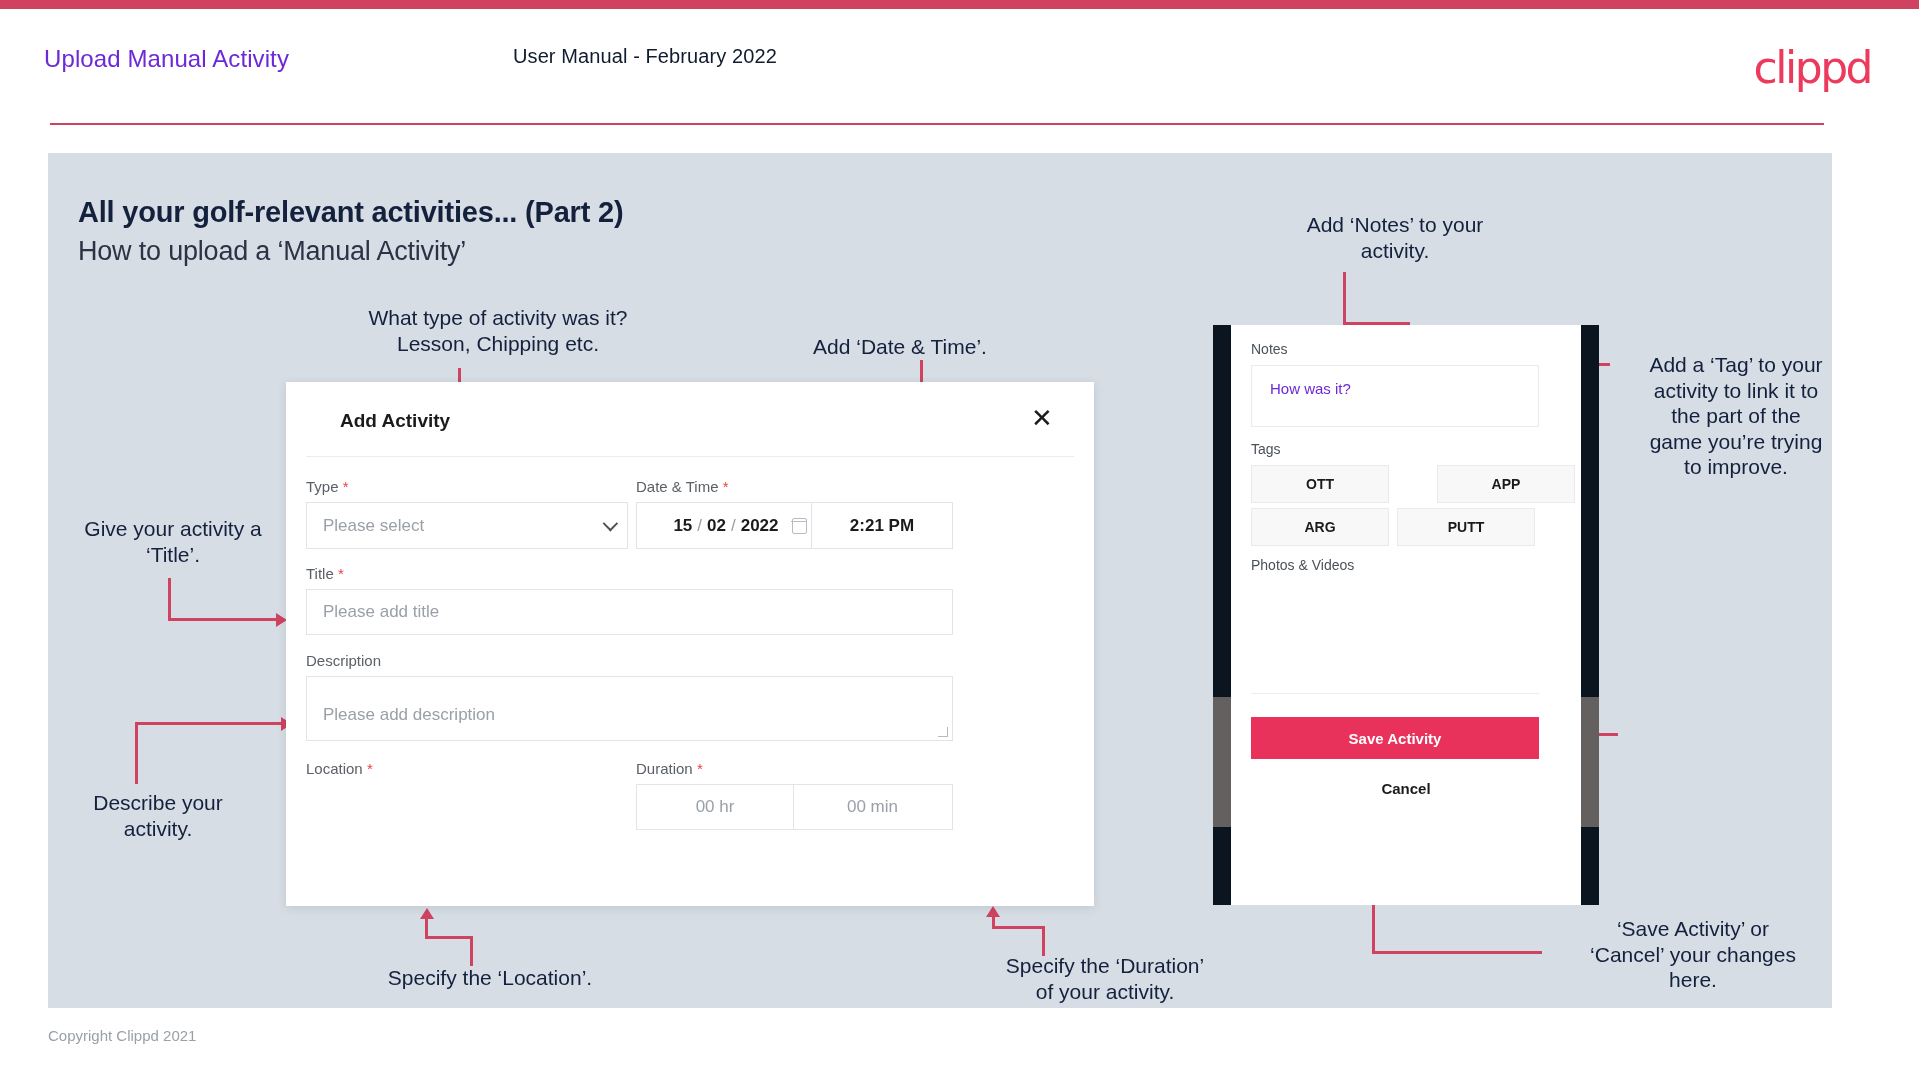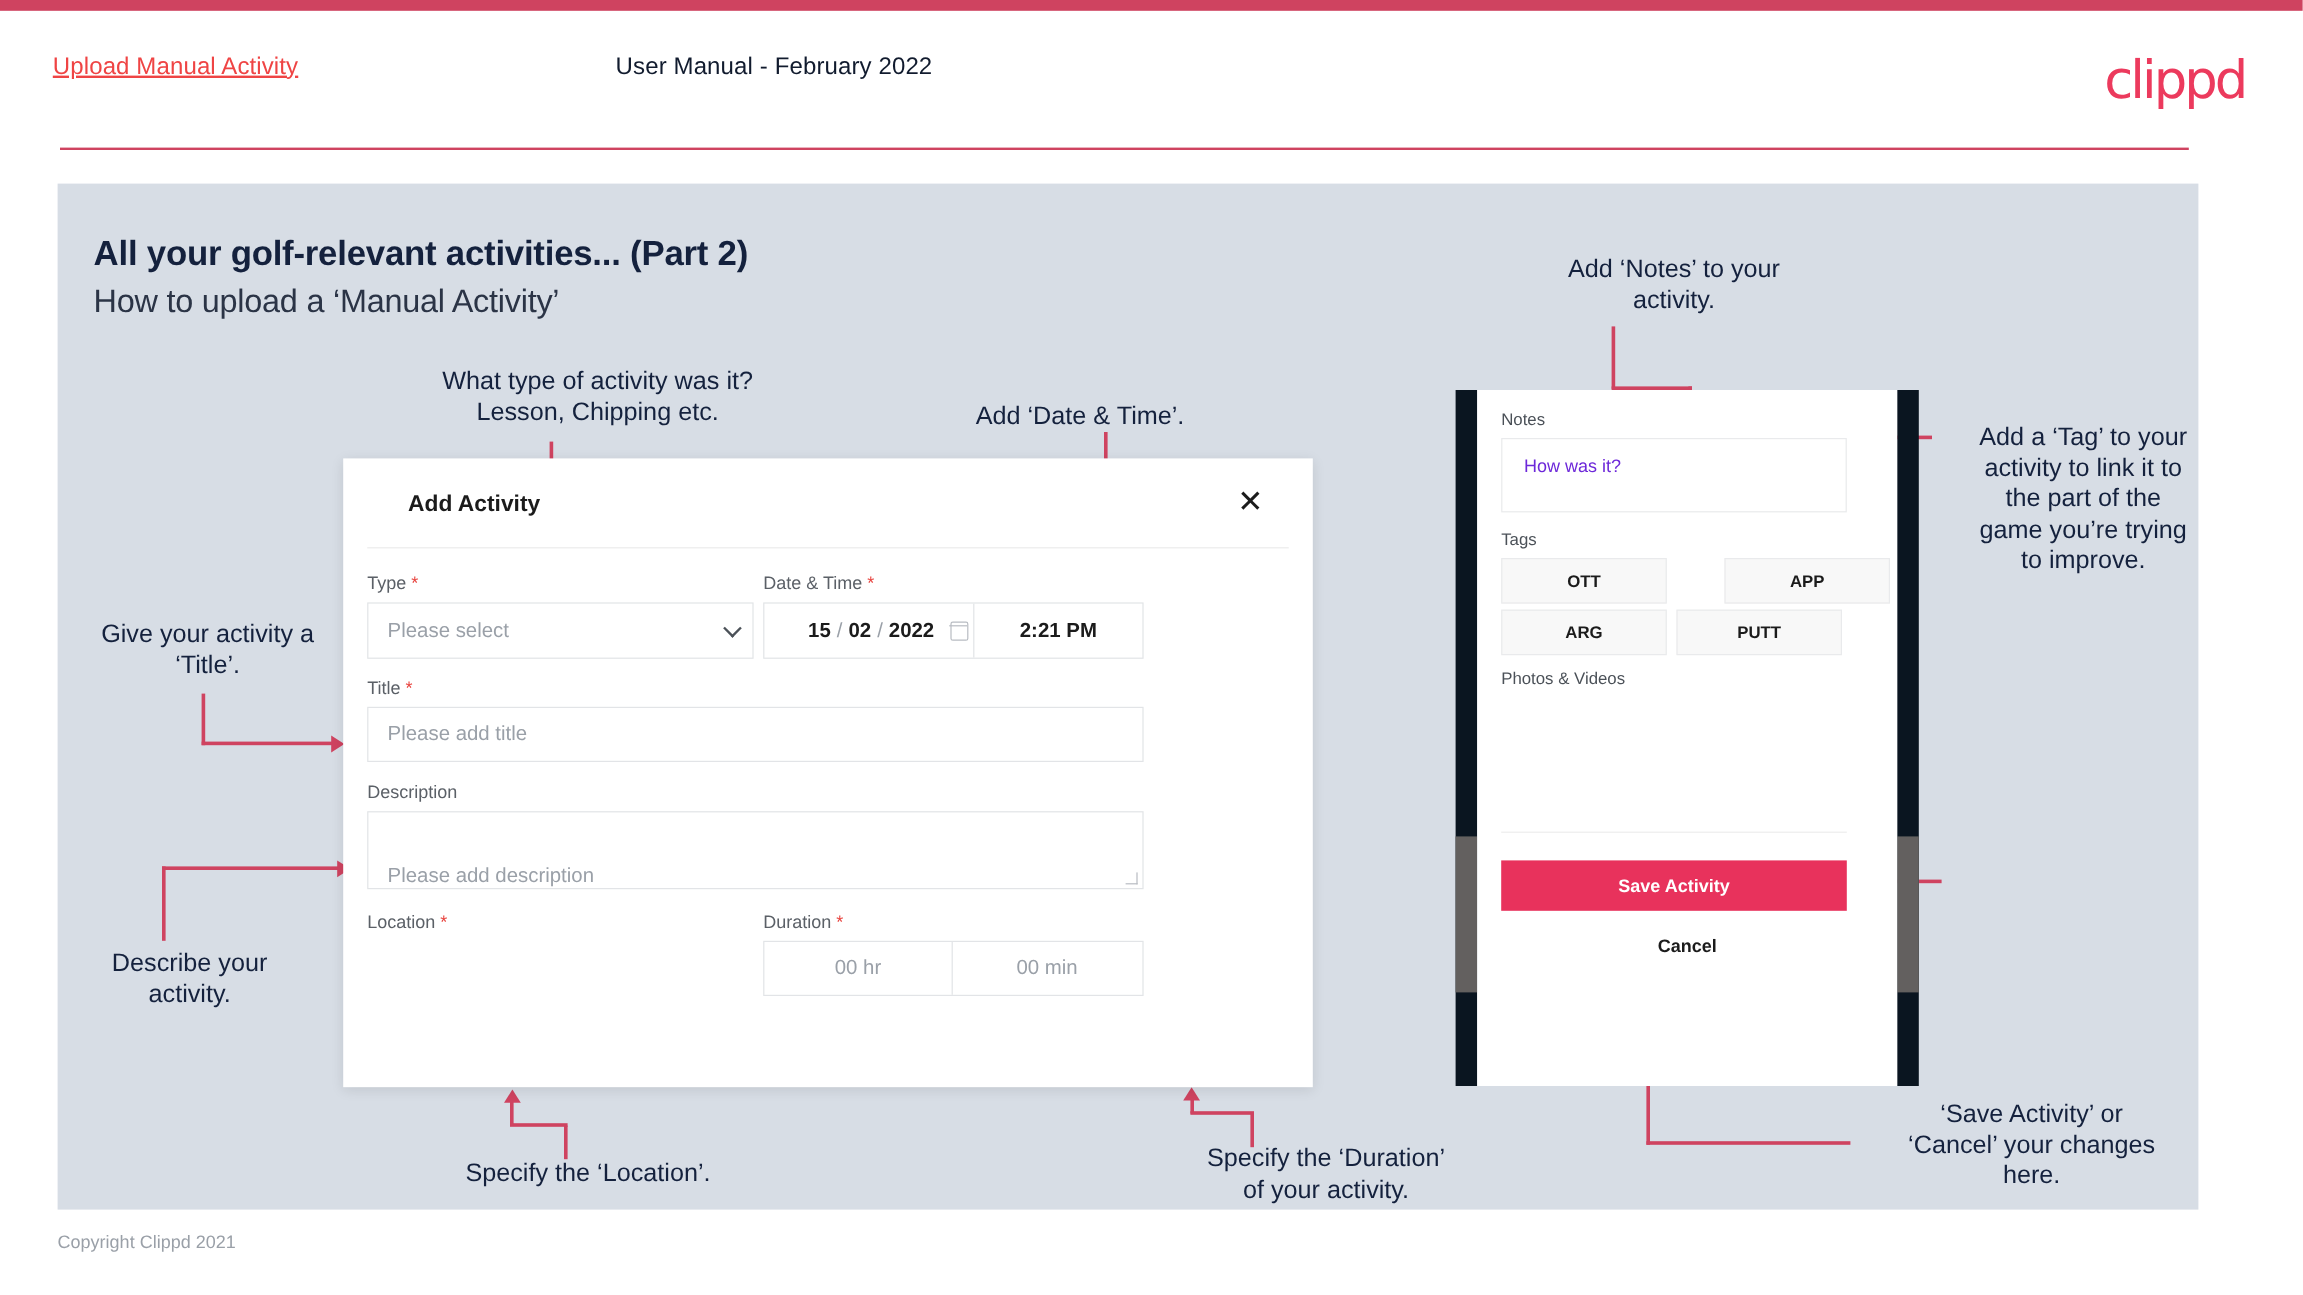--- a/index.html
+++ b/index.html
@@ -11,21 +11,21 @@
   }
   #page { position: relative; width: 1919px; height: 1079px; background:#fff; }
 
   
   .top-accent {
     position:absolute; left:0; top:0; width:1919px; height:9px;
     background:#cf4360;
   }
   .hdr-title {
     position:absolute; left:44px; top:45px;
-    font-size:20px; color:#ef4444; letter-spacing:.1px;text-decoration:underline;
+    font-size:24px; color:#6d28d9; letter-spacing:.1px;
   }
   .hdr-sub {
     position:absolute; left:513px; top:45px;
     font-size:20px; color:#111b2e; letter-spacing:.1px;
   }
   .hdr-rule {
     position:absolute; left:50px; top:123px; width:1774px; height:2px;
     background:#cf4360;
   }
   .logo {
@@ -276,21 +276,21 @@
 
     <div class="fld-label" style="left:20px; top:183px;">
       <span>Title</span>
       <span class="req">*</span>
     </div>
     <div class="input" style="left:20px; top:207px; width:647px; height:46px;">
       <span class="ph">Please add title</span>
     </div>
 
     <div class="fld-label" style="left:20px; top:270px;">Description</div>
-    <div class="input" style="left:20px; top:294px; width:647px; height:65px; align-items:flex-end;">
+    <div class="input" style="left:20px; top:294px; width:647px; height:65px; align-items:center;">
       <span class="ph" style="padding-top:12px;">Please add description</span>
       <span class="ta-resize"></span>
     </div>
 
     <div class="fld-label" style="left:20px; top:378px;">
       <span>Location</span>
       <span class="req">*</span>
     </div>
 
     <div class="fld-label" style="left:350px; top:378px;">

